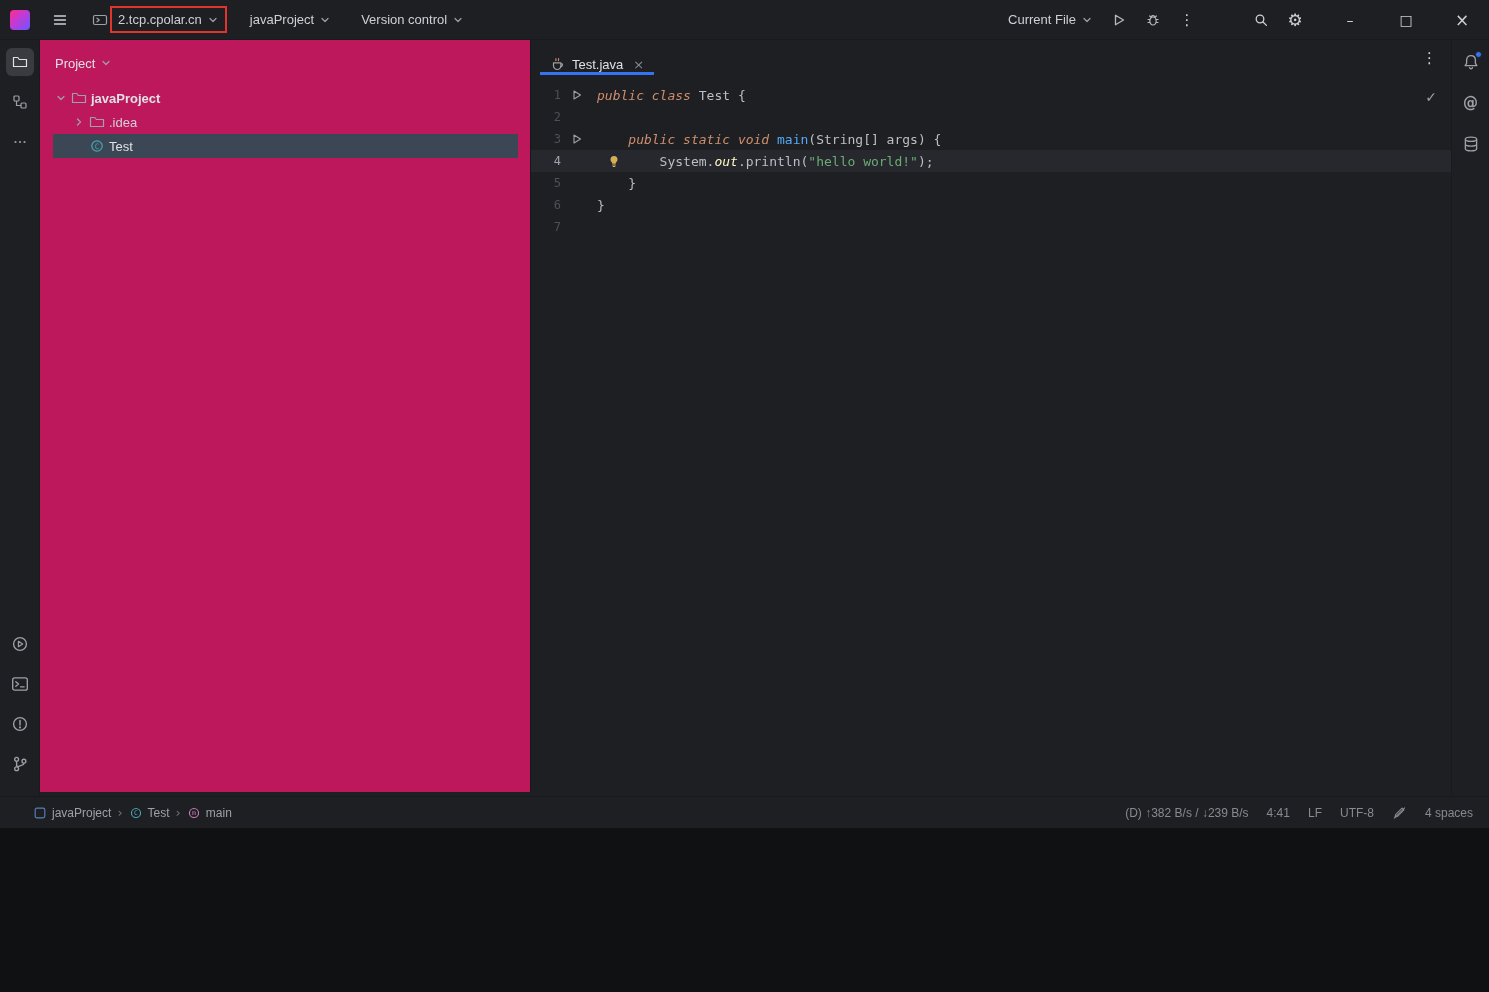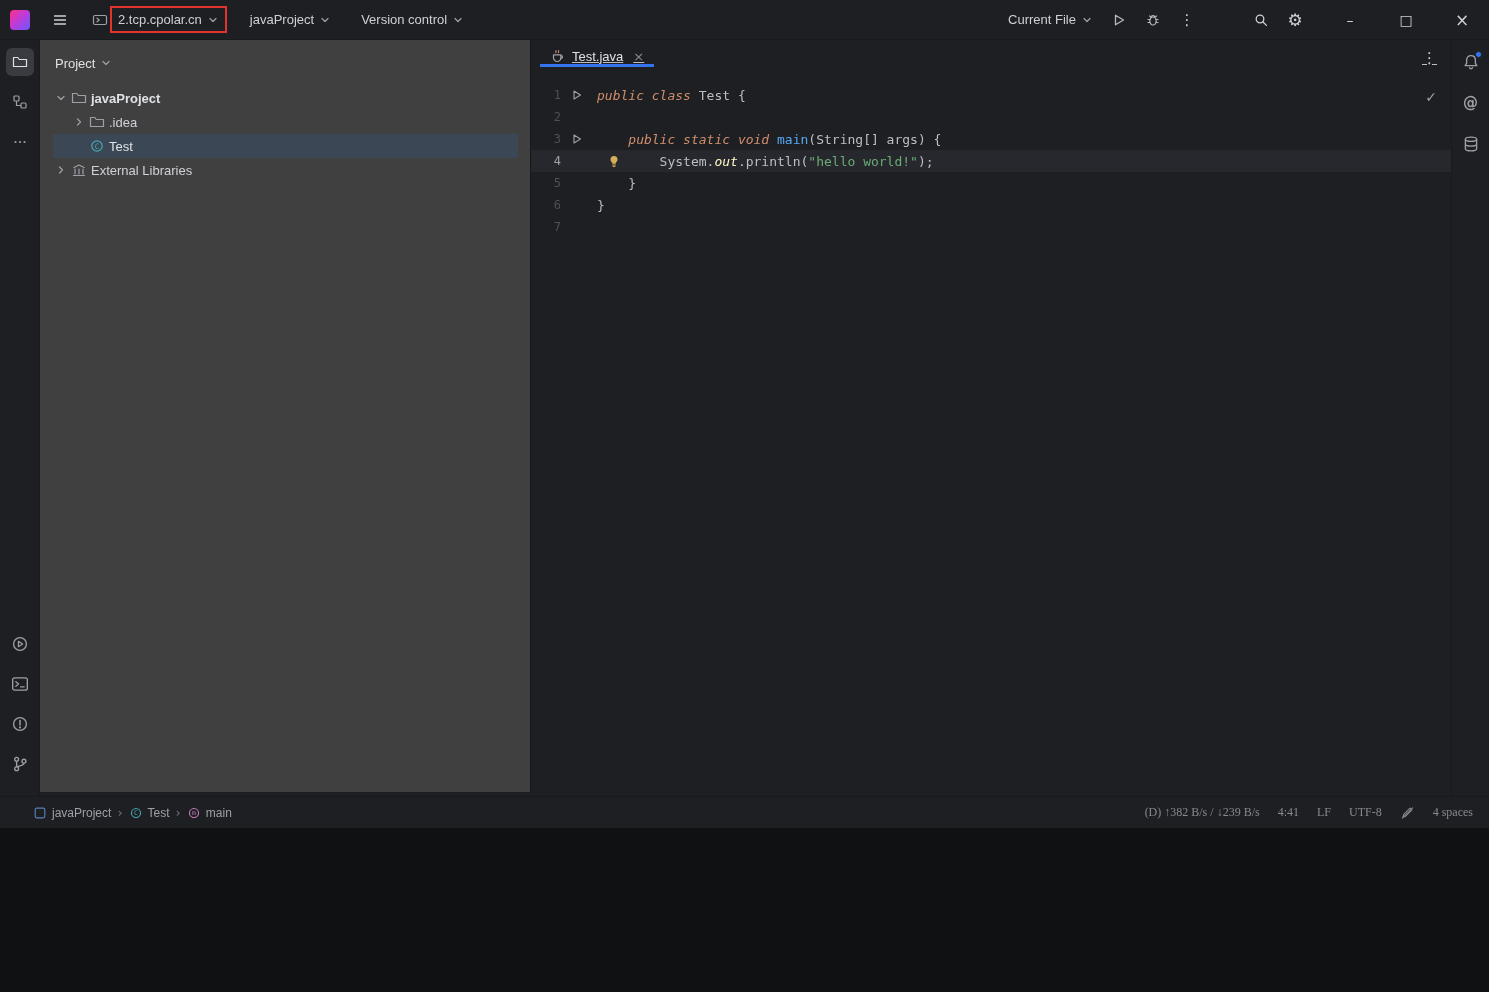--- a/index.html
+++ b/index.html
@@ -50,39 +50,39 @@
     display: flex; flex-direction: column; align-items: center;
     padding-top: 8px; border-left: 1px solid #191a1d; background: #1e1f22;
   }
   .stripe-right .stripe-btn { margin-bottom: 13px; position: relative; }
   .notif-dot { position: absolute; top: 3px; right: 3px; width: 7px; height: 7px;
     border-radius: 50%; background: #3574f0; border: 1px solid #1e1f22; }
 
   
   .project-panel {
     position: absolute; left: 40px; top: 40px; bottom: 36px; width: 491px;
-    background: #404040; border-right: 1px solid #161719;
+    background: #be185d; border-right: 1px solid #161719;
   }
   .panel-header { height: 46px; display: flex; align-items: center; gap: 5px;
     padding-left: 15px; color: #dfe1e5; }
   .tree { display: flex; flex-direction: column; }
   .tree-row { height: 24px; margin: 0 12px 0 13px; display: flex; align-items: center;
     border-radius: 0; color: #cfd1d6; white-space: nowrap; }
   .tree-row.selected { background: #3b4754; color: #dfe1e5; }
   .tw { width: 16px; height: 16px; flex: none; display: flex; align-items: center; justify-content: center; }
   .t-icon { width: 16px; height: 16px; margin: 0 4px 0 2px; flex: none;
     display: flex; align-items: center; justify-content: center; }
   .indent { width: 18px; flex: none; }
   .t-label { padding-right: 8px; }
   .t-label.bold { font-weight: 700; color: #dfe1e5; }
 
   
   .editor { position: absolute; left: 531px; right: 38px; top: 40px; bottom: 32px;
     background: #1e1f22; display: flex; flex-direction: column; }
-  .tabbar { height: 35px; display: flex; align-items: center; padding-left: 9px; flex: none; text-decoration: underline; }
+  .tabbar { height: 35px; display: flex; align-items: flex-end; padding-left: 9px; flex: none; }
   .tab { display: flex; align-items: center; gap: 6px; padding: 0 10px;
     border-bottom: 3px solid transparent; color: #dfe1e5; }
   .tab.active { border-bottom-color: #3574f0; }
   .tab-close { color: #868a91; font-size: 13px; margin-left: 4px; }
   .tabbar-kebab { margin-left: auto; margin-right: 14px; align-self: center;
     color: #ced0d6; font-size: 15px; }
   .codearea { position: relative; flex: 1; padding-top: 9px; overflow: hidden; }
   .code-line { position: relative; height: 22px; display: flex; align-items: center; }
   .code-line.current { background: #26282e; }
   .ln { width: 30px; flex: none; text-align: right; color: #4b5059;
@@ -102,21 +102,21 @@
   
   .statusbar {
     position: absolute; left: 0; right: 0; bottom: 0; height: 32px;
     display: flex; align-items: center; background: #1e1f22;
     border-top: 1px solid #191a1d; color: #868a91; font-size: 12px;
     padding: 0 16px 0 33px;
   }
   .crumbs { display: flex; align-items: center; gap: 6px; }
   .crumb { display: flex; align-items: center; gap: 5px; color: #9da0a8; }
   .crumb-sep { color: #6f737a; font-size: 13px; }
-  .sb-right { margin-left: auto; display: flex; align-items: center; gap: 18px; white-space: nowrap; font-family: Liberation Serif, serif; }
+  .sb-right { margin-left: auto; display: flex; align-items: center; gap: 18px; white-space: nowrap; }
 </style>
 </head>
 <body>
 
 <div class="app">
 
   <div class="titlebar">
     <div class="tb-left">
       <div class="icon logo"></div>
       <div class="iconbtn" style="margin-left:16px">
@@ -346,34 +346,20 @@
         <span class="tw"></span>
         <span class="t-icon icon">
           <svg width="16" height="16" viewBox="0 0 16 16">
               <circle cx="8" cy="8" r="5.2" fill="none" stroke="#47a7b3" stroke-width="1.2"></circle>
               <text x="8" y="10.7" text-anchor="middle" font-size="7.5" fill="#47a7b3" font-family="DejaVu Sans Mono, monospace">C</text>
             </svg>
         </span>
         <span class="t-label">Test</span>
       </div>
 
-      <div class="tree-row">
-        <span class="tw icon">
-          <svg width="12" height="12" viewBox="0 0 12 12">
-              <path d="M4.5 3l3 3-3 3" fill="none" stroke="#9da0a8" stroke-width="1.2" stroke-linecap="round" stroke-linejoin="round"></path>
-            </svg>
-        </span>
-        <span class="t-icon icon">
-          <svg width="16" height="16" viewBox="0 0 16 16">
-              <path d="M2.5 5.8L8 3l5.5 2.8" fill="none" stroke="#9da0a8" stroke-width="1.2" stroke-linejoin="round"></path>
-              <path d="M4 7v5M8 7v5M12 7v5M2.5 13.5h11" fill="none" stroke="#9da0a8" stroke-width="1.2" stroke-linecap="round"></path>
-            </svg>
-        </span>
-        <span class="t-label">External Libraries</span>
-      </div>
 
 
     </div>
   </div>
 
   <div class="editor">
     <div class="tabbar">
       <div class="tab active">
         <span class="icon">
           <svg width="16" height="16" viewBox="0 0 16 16">

